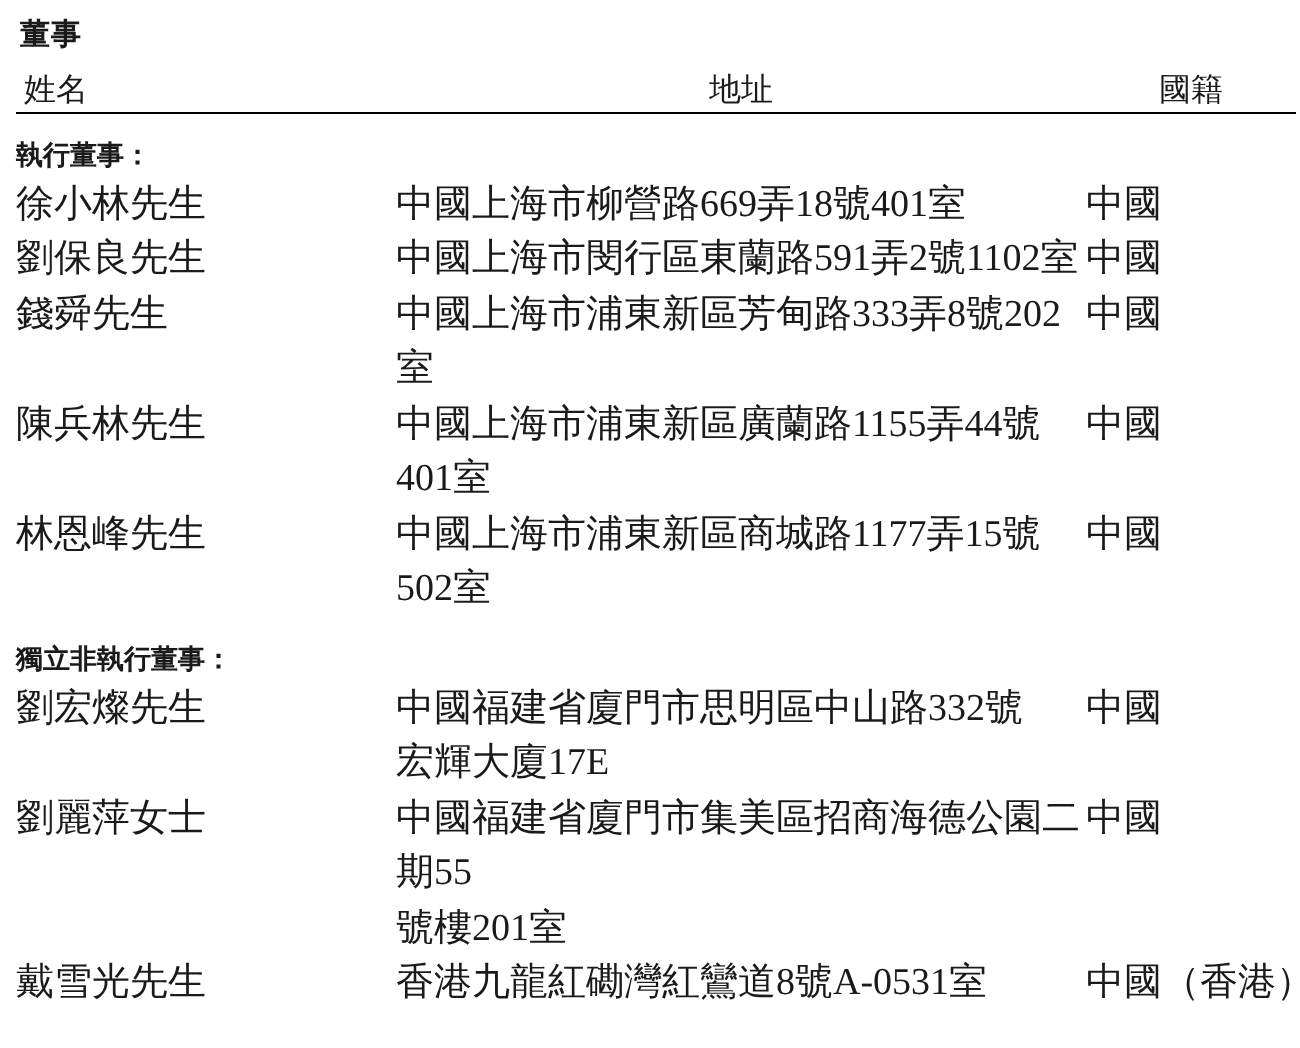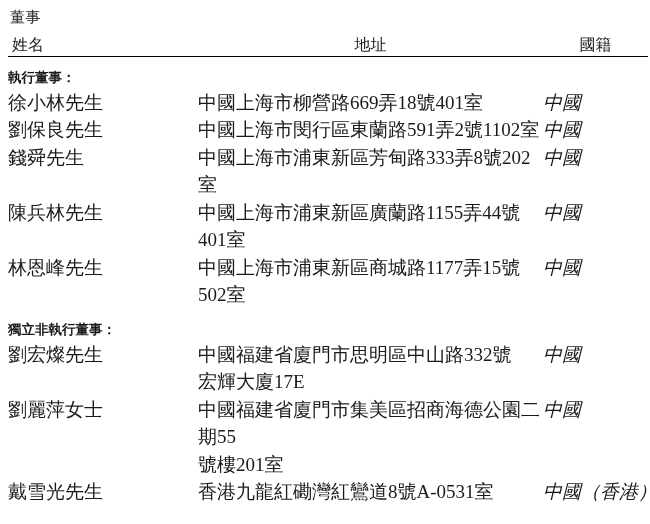--- a/index.html
+++ b/index.html
@@ -16,21 +16,21 @@
   }
   .page {
     position: relative;
     width: 650px;
     height: 524px;
     box-sizing: border-box;
     padding: 6px 8px 0 8px;
   }
   .doc-title {
     font-size: 15px;
-    font-weight: normal;
+    font-weight: bold;
     margin: 2px 0 8px 2px;
     letter-spacing: 0.5px;
   }
   table.directors {
     width: 100%;
     border-collapse: collapse;
     table-layout: fixed;
   }
   table.directors th,
   table.directors td {
@@ -66,21 +66,20 @@
   .cell-name {
     padding: 9px 4px 2px 4px;
     white-space: nowrap;
   }
   .cell-addr {
     padding: 9px 4px 2px 0;
   }
   .cell-nat {
     padding: 9px 4px 2px 2px;
     white-space: nowrap;
-    font-style: italic;
   }
   tr.group td {
     font-weight: bold;
     font-size: 13.5px;
     padding-top: 11px;
     padding-bottom: 1px;
   }
   .addr-line { display: block; }
 </style>
 </head>

